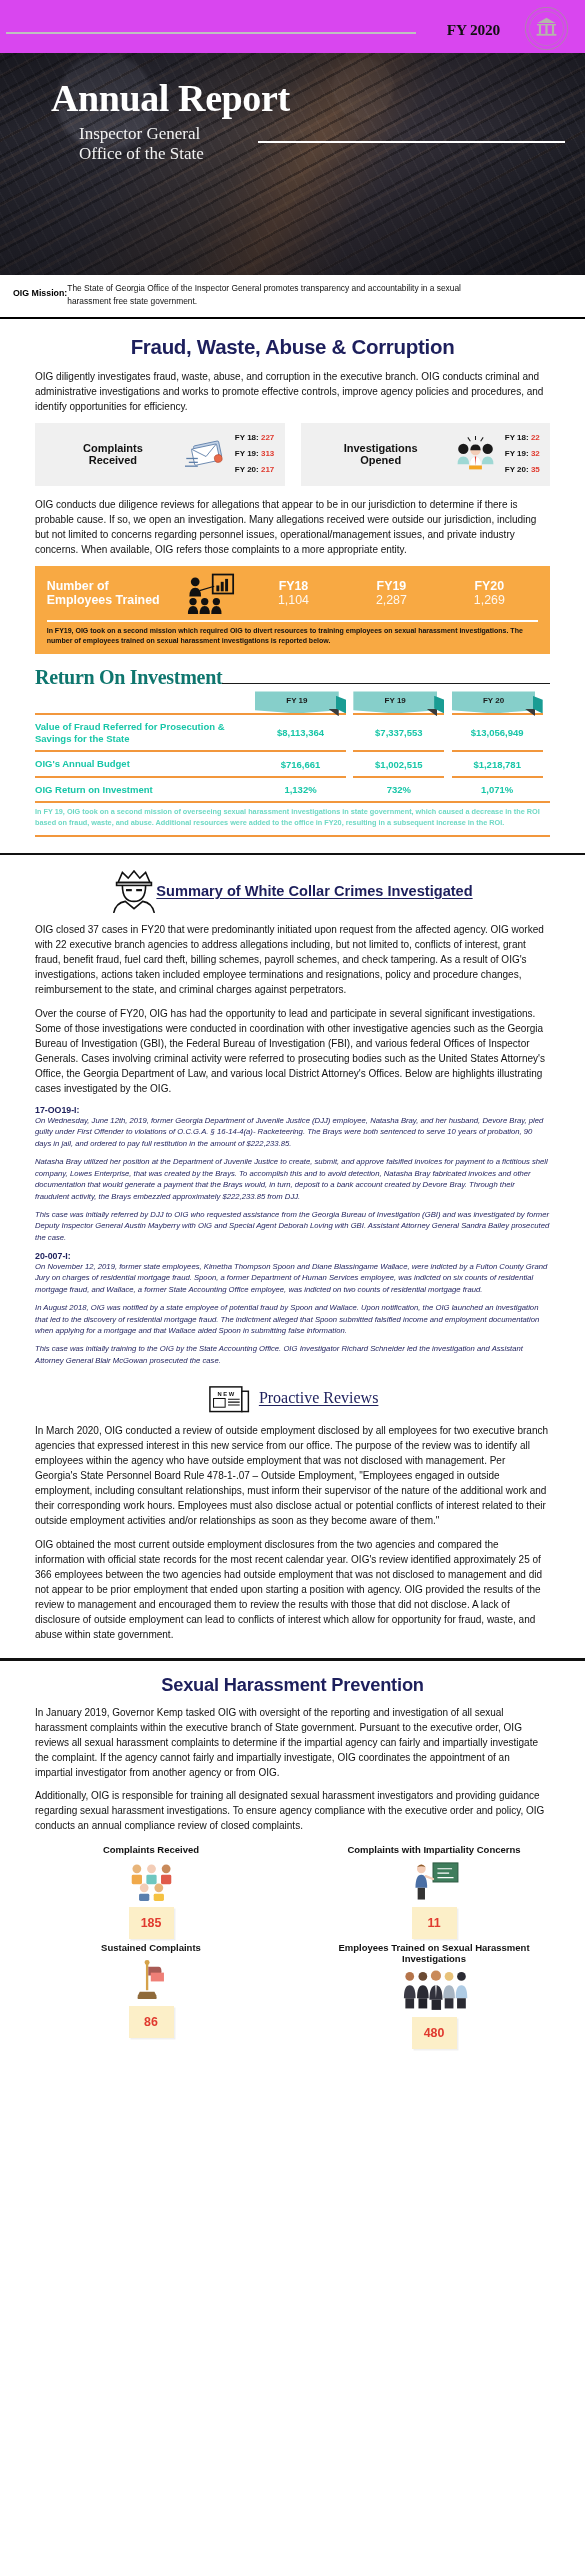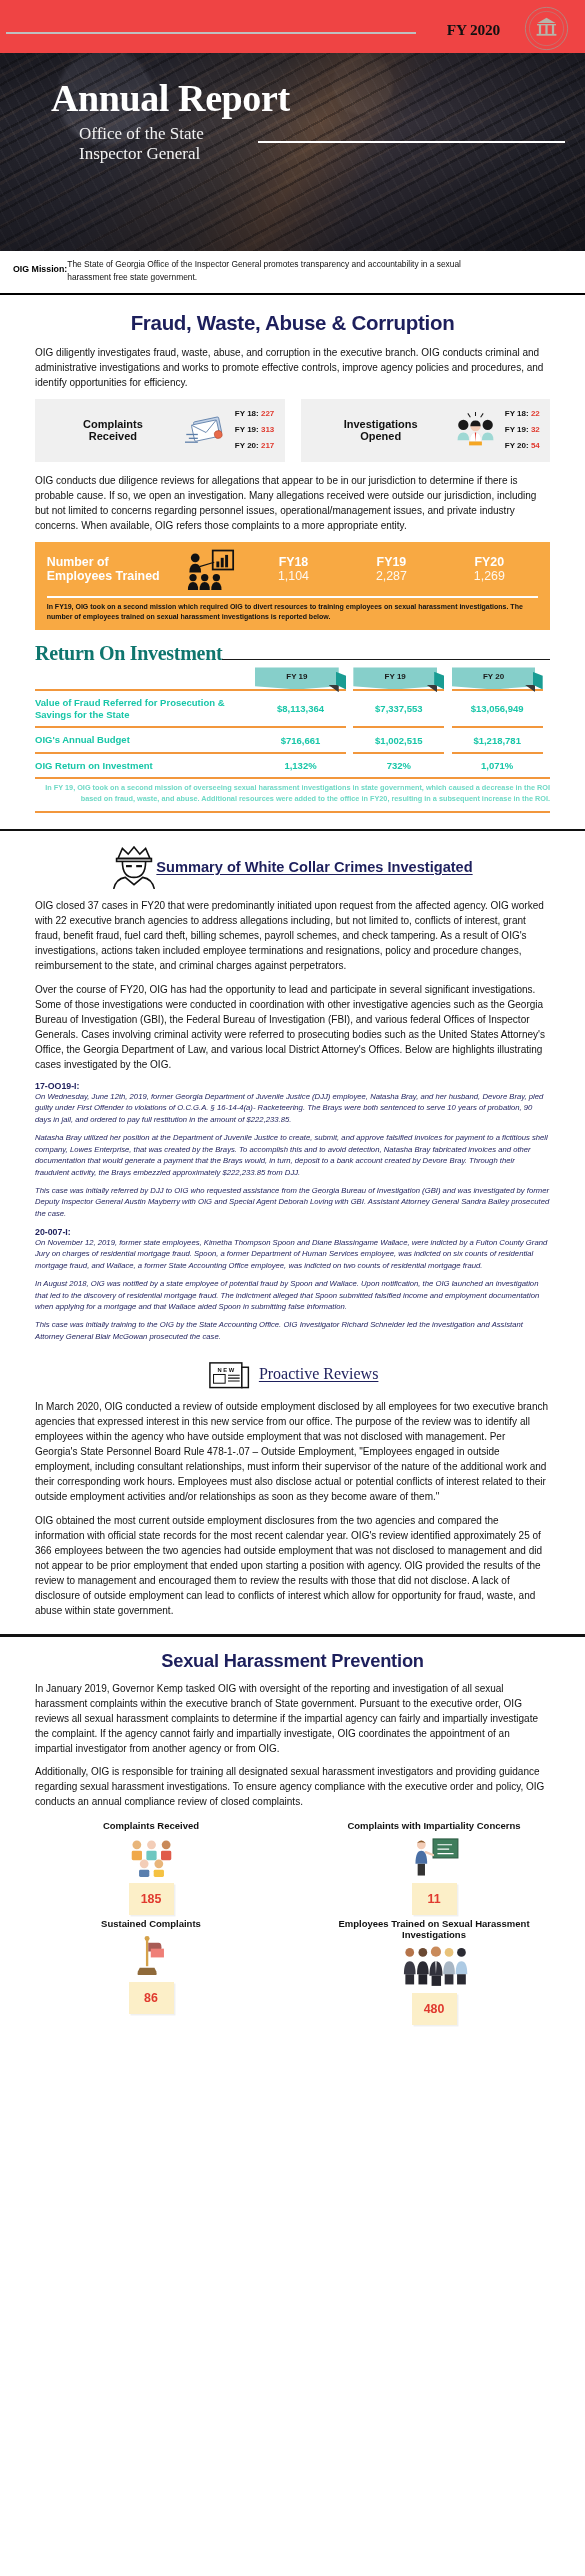--- a/index.html
+++ b/index.html
@@ -7,21 +7,21 @@
     width: 585px;
     background: #ffffff;
     font-family: "Liberation Sans", sans-serif;
   }
   body { width: 585px; overflow-x: hidden; }
 
   
   .topbar {
     height: 53px;
     position: relative;
-    background: #ef4444;
+    background: #d946ef;
   }
   .topbar-rule {
     position: absolute;
     left: 5.9px;
     top: 32px;
     width: 410px;
     height: 1.5px;
     background: #bfbfbf;
   }
   .topbar-fy {
@@ -38,21 +38,21 @@
     position: absolute;
     right: 16px;
     top: 5.9px;
     width: 45px;
     height: 45px;
   }
 
   
   .hero {
     position: relative;
-    height: 198px;
+    height: 222px;
     overflow: hidden;
     background: #7f1d1d;
   }
   .hero-photo {
     position: absolute;
     inset: 0;
     background:
       radial-gradient(circle at 18% 22%, rgba(90,90,105,.55) 0 9%, transparent 10%),
       radial-gradient(circle at 62% 16%, rgba(120,95,80,.45) 0 7%, transparent 8%),
       linear-gradient(118deg, #23232c 0%, #33323d 25%, #4a3f3d 42%, #6e4f3c 52%, #3b3640 64%, #262630 85%, #1e1e26 100%);
@@ -297,21 +297,20 @@
     display: flex; align-items: center; justify-content: center;
   }
   .roi-note {
     border-top: 2.2px solid #f2973c;
     border-bottom: 2.2px solid #f2973c;
     padding: 4.4px 0 5.9px;
     font-size: 7.3px;
     line-height: 1.45;
     color: #6fd9c5;
     font-weight: bold;
-    text-align: right;
   }
 
   
   .thick-div { height: 2.9px; background: #111; margin: 16px 0 0; }
 
   
   .sum-head {
     display: flex;
     align-items: center;
     gap: 0;
@@ -409,22 +408,22 @@
     <rect x="62" y="40" width="5" height="22" fill="#b5b5aa"></rect>
     <path d="M29 40 h42 v3 h-42z" fill="#b5b5aa"></path>
   </svg>
 </div>
 
 <div class="hero">
   <div class="hero-photo"></div>
   <div class="hero-inner">
     <div class="hero-title">Annual Report</div>
     <div class="hero-sub">
+      <div>Inspector General</div>
       <div>Office of the State</div>
-      <div>Inspector General</div>
     </div>
   </div>
   <div class="hero-rule"></div>
 </div>
 
 <div class="mission">
   <div class="mission-label">OIG Mission:</div>
   <div class="mission-text">The State of Georgia Office of the Inspector General promotes transparency and accountability in a sexual harassment free state government.</div>
 </div>
 
@@ -470,21 +469,21 @@
         <circle cx="32" cy="22" r="8" fill="#f3cdb7"></circle>
         <path d="M24 22 q0-9 8-9 t8 9 l-16 0z" fill="#1a1a1a"></path>
         <path d="M23 46 q0-14 9-14 t9 14z" fill="#ffffff" stroke="#ddd" stroke-width=".6"></path>
         <path d="M31 32 l1 14 l1 -14z" fill="#e03a2f"></path>
         <rect x="22" y="46" width="20" height="6" fill="#f5a623"></rect>
         <path d="M24 8 l-4 -6 M32 6 l0 -6 M40 8 l4 -6" stroke="#1a1a1a" stroke-width="1.6" fill="none"></path>
       </svg>
       <div class="statbox-vals">
         <div class="statbox-val"><span>FY 18:</span> <b>22</b></div>
         <div class="statbox-val"><span>FY 19:</span> <b>32</b></div>
-        <div class="statbox-val"><span>FY 20:</span> <b>54</b></div>
+        <div class="statbox-val"><span>FY 20:</span> <b>35</b></div>
       </div>
     </div>
   </div>
 
   <div class="body-p">OIG conducts due diligence reviews for allegations that appear to be in our jurisdiction to determine if there is probable cause. If so, we open an investigation. Many allegations received were outside our jurisdiction, including but not limited to concerns regarding personnel issues, operational/management issues, and private industry concerns. When available, OIG refers those complaints to a more appropriate entity.</div>
 
   <div class="trained">
     <div class="trained-top">
       <div class="trained-title">
         <div>Number of</div>

